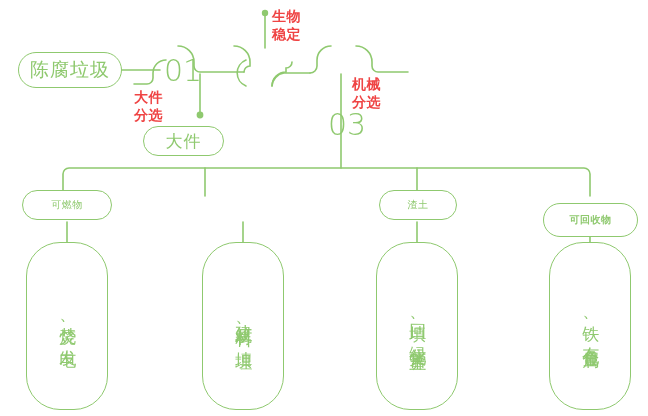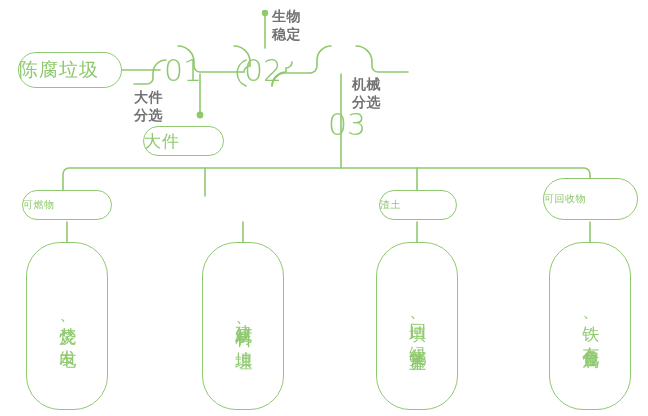--- a/index.html
+++ b/index.html
@@ -21,20 +21,21 @@
   }
   
   .pill{
     position:absolute;
     box-sizing:border-box;
     border:1.6px solid #8FC96F;
     border-radius:999px;
     color:#8FC96F;
     display:flex;
     align-items:center;
+    justify-content:center;
     white-space:nowrap;
     background:#ffffff;
     letter-spacing:1px;
   }
   .pill.big{
     font-size:19px;
   }
   .pill.mid{
     font-size:17px;
   }
@@ -67,21 +68,21 @@
     position:absolute;
     color:#8FC96F;
     font-size:30px;
     font-weight:300;
     letter-spacing:0px;
     font-family:"DejaVu Sans",sans-serif;
   }
   
   .caption{
     position:absolute;
-    color:#737373;
+    color:#ef4444;
     font-size:14px;
     line-height:1.25;
     letter-spacing:0.5px;
     white-space:pre-line;
     font-weight:700;
   }
 </style>
 </head>
 <body>
 
@@ -124,21 +125,20 @@
       <path d="M590,222 L590,242"></path>
     </g>
   </svg>
 
   <div class="pill big" style="left:18px;top:52px;width:104px;height:36px;">
     <span>陈腐垃圾</span>
   </div>
 
   <div class="stepnum" style="left:164px;top:53px;text-align:right;">01</div>
 
-  <div class="stepnum" style="left:244px;top:53px;">02</div>
 
   <div class="stepnum" style="left:328px;top:63px;margin-top:44px;">03</div>
 
   <div class="caption" style="left:134px;top:89px;width:60px;text-align:left;">大件
 分选</div>
 
   <div class="caption" style="left:272px;top:8px;width:60px;text-align:left;">生物
 稳定</div>
 
   <div class="caption" style="left:352px;top:76px;width:60px;text-align:left;">机械
@@ -150,21 +150,21 @@
 
   <div class="pill cat" style="left:22px;top:190px;width:90px;height:30px;">
     <span>可燃物</span>
   </div>
 
 
   <div class="pill cat" style="left:379px;top:190px;width:78px;height:30px;">
     <span>渣土</span>
   </div>
 
-  <div class="pill cat" style="left:543px;top:178px;width:95px;height:42px;">
+  <div class="pill cat" style="left:543px;top:203px;width:95px;height:34px;font-weight:bold;">
     <span>可回收物</span>
   </div>
 
   <div class="vbox" style="left:26px;top:242px;width:82px;height:168px;">
     <div class="vtext">焚烧、发电</div>
   </div>
 
   <div class="vbox" style="left:202px;top:242px;width:82px;height:168px;">
     <div class="vtext">建筑材料、填埋</div>
   </div>

